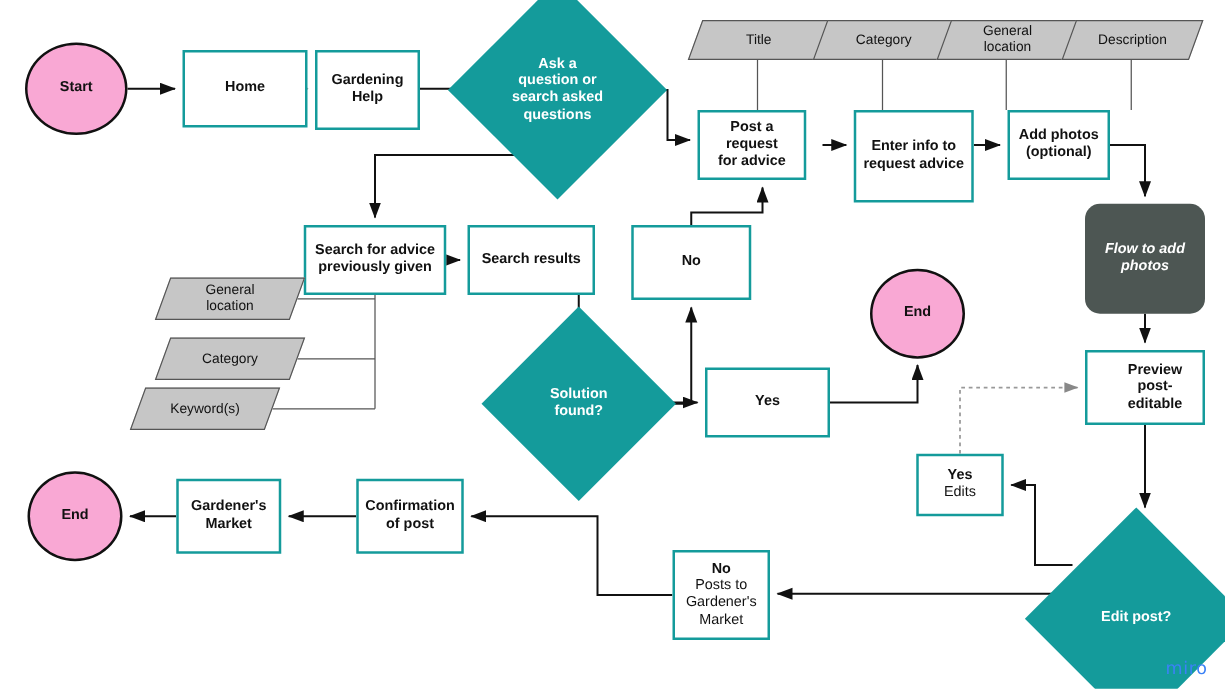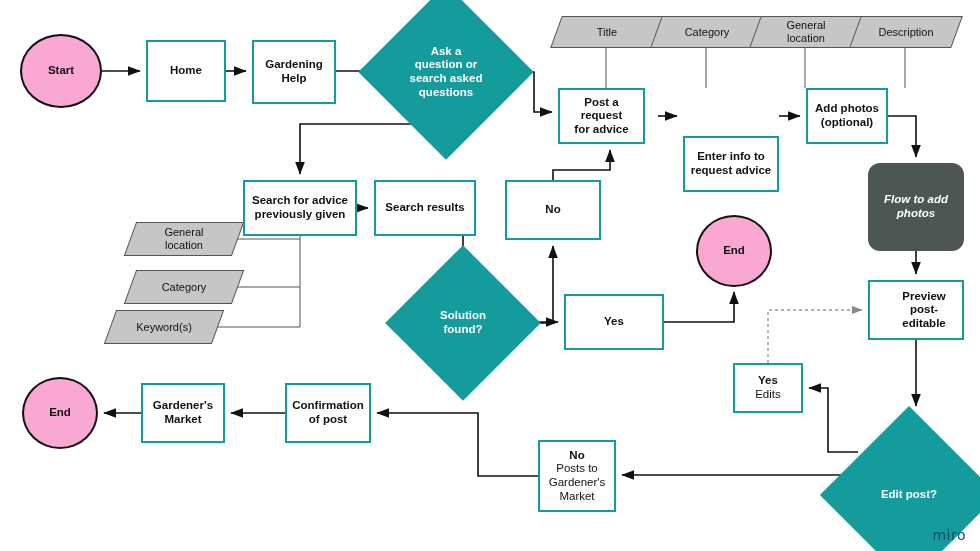--- a/index.html
+++ b/index.html
@@ -99,21 +99,21 @@
   }
   .mixed .n {
     font-weight: normal;
     display: block;
   }
   #watermark {
     position: absolute;
     right: 14px;
     bottom: 8px;
     font-size: 14px;
-    color: #0c4a6e;
+    color: #3b82f6;
     font-family: "DejaVu Sans", sans-serif;
     letter-spacing: 0.5px;
   }
 </style>
 </head>
 <body>
 
 <div id="canvas">
 
   <svg id="edges" viewBox="0 0 980 551">
@@ -186,21 +186,21 @@
       <path d="M706,48 L706,88"></path>
       <path d="M805,48 L805,88"></path>
       <path d="M905,48 L905,88"></path>
     </g>
   </svg>
 
   <div class="node circle" style="left:20px;top:34px;width:82px;height:74px;">
     <span class="lbl">Start</span>
   </div>
 
-  <div class="node rect" style="left:146px;top:40px;width:80px;height:62px;">
+  <div class="node rect" style="left:146px;top:40px;width:100px;height:62px;">
     <span class="lbl">Home</span>
   </div>
 
   <div class="node rect" style="left:252px;top:40px;width:84px;height:64px;">
     <span class="lbl">Gardening
 Help</span>
   </div>
 
   <div class="node diamond" style="left:384px;top:10px;width:124px;height:124px;">
     <span class="dshape"></span>
@@ -229,21 +229,21 @@
   <div class="node para" style="left:855px;top:16px;width:102px;height:32px;">
     <span class="pshape"></span>
     <span class="lbl">Description</span>
   </div>
 
   <div class="node rect" style="left:558px;top:88px;width:87px;height:56px;">
     <span class="lbl">Post a request
 for advice</span>
   </div>
 
-  <div class="node rect" style="left:683px;top:88px;width:96px;height:56px;margin-top:48px;">
+  <div class="node rect" style="left:683px;top:88px;width:96px;height:74px;">
     <span class="lbl">Enter info to
 request advice</span>
   </div>
 
   <div class="node rect" style="left:806px;top:88px;width:82px;height:56px;">
     <span class="lbl">Add photos
 (optional)</span>
   </div>
 
   <div class="node roundbox" style="left:868px;top:163px;width:96px;height:88px;">

